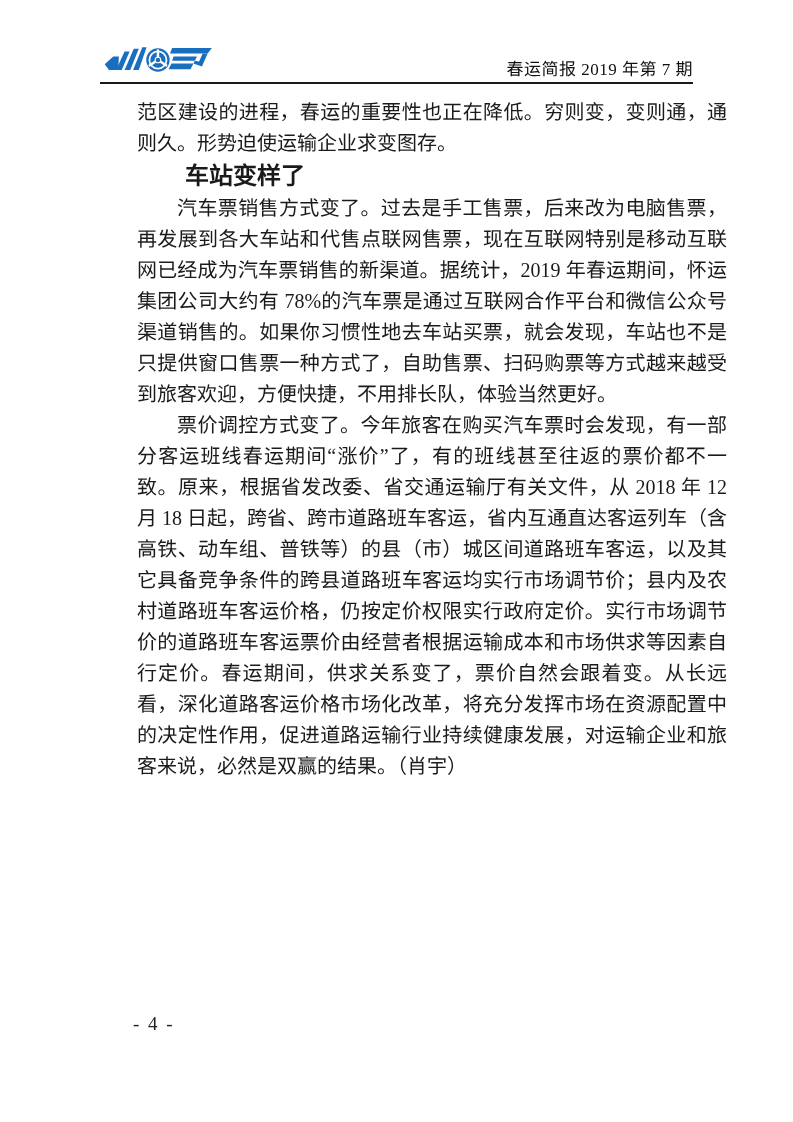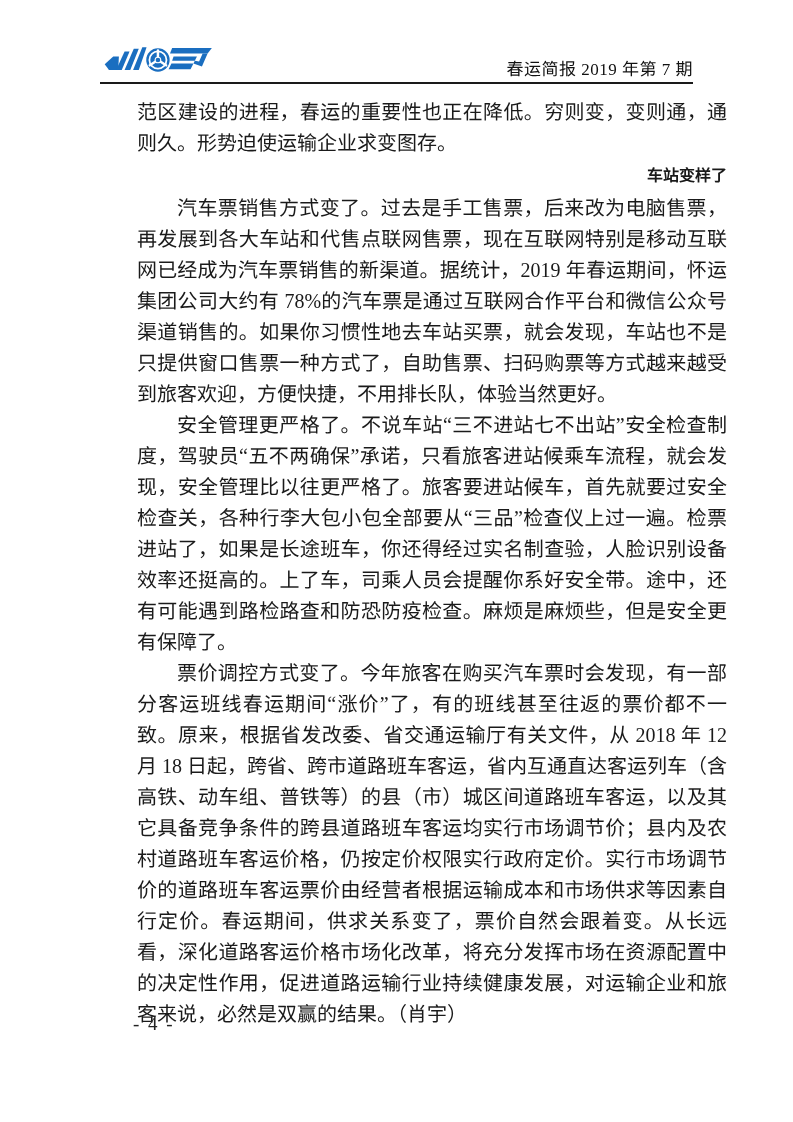--- a/index.html
+++ b/index.html
@@ -51,23 +51,23 @@
     line-height: 31px;
     text-align: justify;
     text-justify: inter-ideograph;
     margin-left: 47px;
   }
   .content p { margin: 0; text-indent: 2em; }
   .content p.no-indent { text-indent: 0; }
   .section-title {
     font-family: "Liberation Sans", "DejaVu Sans", sans-serif;
     font-weight: bold;
-    font-size: 16px;
+    font-size: 24px;
     line-height: 34px;
-    text-align: right;
+    text-align: left;
     margin: 0;
     text-indent: 0;
   }
   .page-number {
     position: absolute;
     left: 133px;
     top: 1013px;
     font-size: 19px;
     letter-spacing: 2px;
     color: #222222;
@@ -108,19 +108,18 @@
       </svg>
     </span>
     <span class="header-issue">春运简报 2019 年第 7 期</span>
     <div class="header-rule"></div>
   </div>
 
   <div class="content">
     <p class="no-indent">范区建设的进程，春运的重要性也正在降低。穷则变，变则通，通则久。形势迫使运输企业求变图存。</p>
     <p class="section-title">车站变样了</p>
     <p>汽车票销售方式变了。过去是手工售票，后来改为电脑售票，再发展到各大车站和代售点联网售票，现在互联网特别是移动互联网已经成为汽车票销售的新渠道。据统计，2019 年春运期间，怀运集团公司大约有 78%的汽车票是通过互联网合作平台和微信公众号渠道销售的。如果你习惯性地去车站买票，就会发现，车站也不是只提供窗口售票一种方式了，自助售票、扫码购票等方式越来越受到旅客欢迎，方便快捷，不用排长队，体验当然更好。</p>
-    <p>安全管理更严格了。不说车站“三不进站七不出站”安全检查制度，驾驶员“五不两确保”承诺，只看旅客进站候乘车流程，就会发现，安全管理比以往更严格了。旅客要进站候车，首先就要过安全检查关，各种行李大包小包全部要从“三品”检查仪上过一遍。检票进站了，如果是长途班车，你还得经过实名制查验，人脸识别设备效率还挺高的。上了车，司乘人员会提醒你系好安全带。途中，还有可能遇到路检路查和防恐防疫检查。麻烦是麻烦些，但是安全更有保障了。</p>
     <p>票价调控方式变了。今年旅客在购买汽车票时会发现，有一部分客运班线春运期间“涨价”了，有的班线甚至往返的票价都不一致。原来，根据省发改委、省交通运输厅有关文件，从 2018 年 12 月 18 日起，跨省、跨市道路班车客运，省内互通直达客运列车（含高铁、动车组、普铁等）的县（市）城区间道路班车客运，以及其它具备竞争条件的跨县道路班车客运均实行市场调节价；县内及农村道路班车客运价格，仍按定价权限实行政府定价。实行市场调节价的道路班车客运票价由经营者根据运输成本和市场供求等因素自行定价。春运期间，供求关系变了，票价自然会跟着变。从长远看，深化道路客运价格市场化改革，将充分发挥市场在资源配置中的决定性作用，促进道路运输行业持续健康发展，对运输企业和旅客来说，必然是双赢的结果。（肖宇）</p>
   </div>
 
   <div class="page-number">- 4 -</div>
 
 </div>
 
 </body></html>

